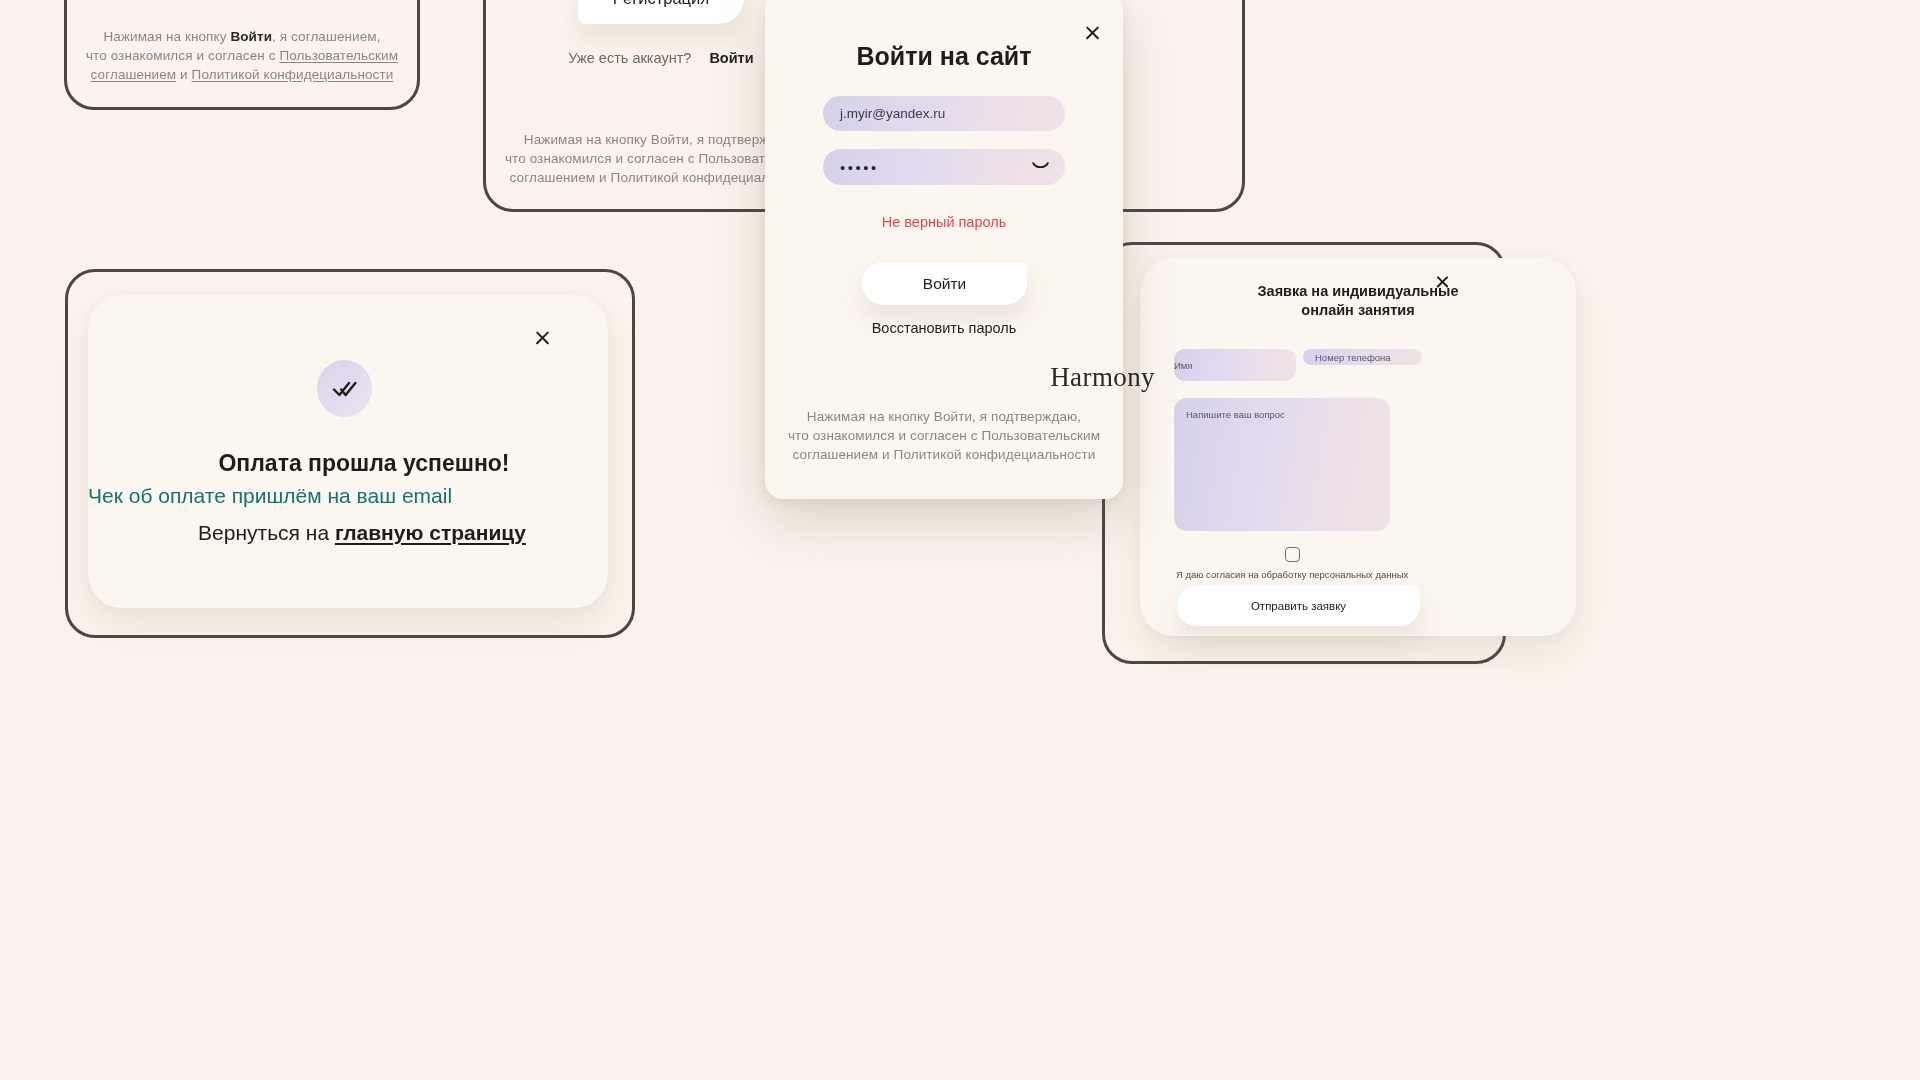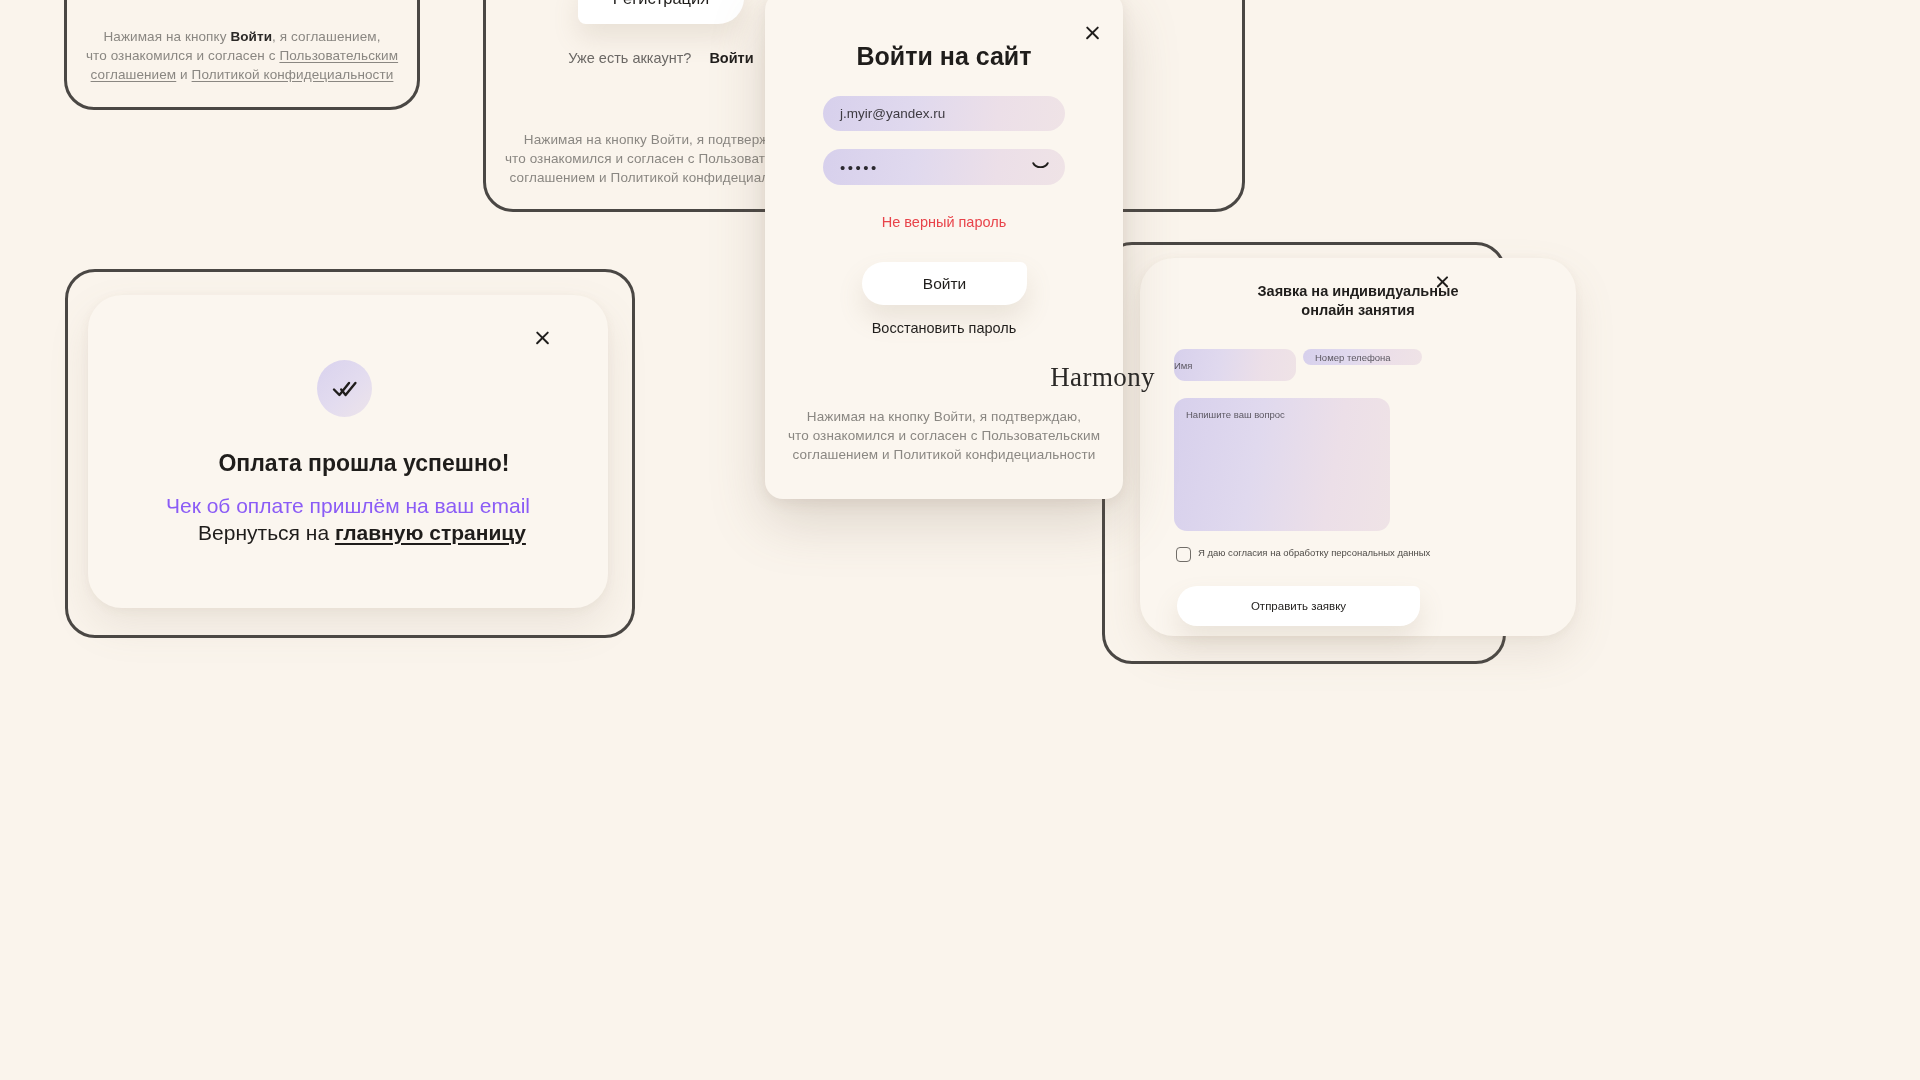--- a/index.html
+++ b/index.html
@@ -141,21 +141,21 @@
   </div>
 
   <div class="gfield" style="left:1303px; top:349px; width:119px; height:16px; border-radius:11px; padding-left:12px; font-size:9.5px;">
     <span>Номер телефона</span>
   </div>
 
   <div class="gfield" style="left:1174px; top:398px; width:216px; height:133px; border-radius:13px; padding:11px 12px; align-items:flex-start; font-size:9.5px;">
     <span>Напишите ваш вопрос</span>
   </div>
 
-  <div style="position:absolute; left:1176px; top:547px; display:flex; align-items:flex-start; gap:7px;">
+  <div style="position:absolute; left:1176px; top:547px; display:flex; align-items:center; gap:7px;flex-direction:column;">
     <div class="cbox"></div>
     <span style="font-size:9.5px; color:#4E4B47;">Я даю согласия на обработку персональных данных</span>
   </div>
 
   <div class="leaf-btn leaf-b" style="left:1177px; top:586px; width:243px; height:40px; font-size:11.5px;">
     <span>Отправить заявку</span>
   </div>
 
   <div class="frame" style="left:65px; top:269px; width:570px; height:369px;">
   </div>
@@ -172,21 +172,21 @@
               background:linear-gradient(135deg,#D9D2EE 0%,#E3DCEF 55%,#EDE4EA 100%);
               display:flex; align-items:center; justify-content:center;">
     <svg width="26" height="18" viewBox="0 0 26 18">
       <path d="M2 9.5 L7.4 15 L17 3" fill="none" stroke="#201E1C" stroke-width="2.4" stroke-linecap="round" stroke-linejoin="round"></path>
       <path d="M9.2 9.5 L13.6 15 L23.4 3" fill="none" stroke="#201E1C" stroke-width="2.4" stroke-linecap="round" stroke-linejoin="round"></path>
     </svg>
   </div>
 
   <div style="position:absolute; left:88px; top:450px; width:520px; text-align:center; font-size:23px; font-weight:700; color:#1F1D1B;margin-left:16px;">Оплата прошла успешно!</div>
 
-  <div style="position:absolute; left:88px; top:484px; width:520px; text-align:center; font-size:21px; color:#8b5cf6;margin-top:10px;">Чек об оплате пришлём на ваш email</div>
+  <div style="position:absolute; left:88px; top:484px; width:520px; text-align:left; font-size:21px; color:#0f766e;">Чек об оплате пришлём на ваш email</div>
 
   <div style="position:absolute; left:88px; top:521px; width:520px; text-align:center; font-size:21px; color:#1F1D1B;padding-left:28px;">
     <span>Вернуться на </span><span style="font-weight:700; text-decoration:underline; text-underline-offset:3px;">главную страницу</span>
   </div>
 
   <div style="position:absolute; left:765px; top:-8px; width:358px; height:507px; background:#FBF6EF;
               border-radius:18px; box-shadow:0 22px 55px rgba(120,100,82,0.22), 0 4px 14px rgba(120,100,82,0.10);">
   </div>
 
   <div class="x-icon" style="left:1084px; top:24px; width:17px; height:17px;">

